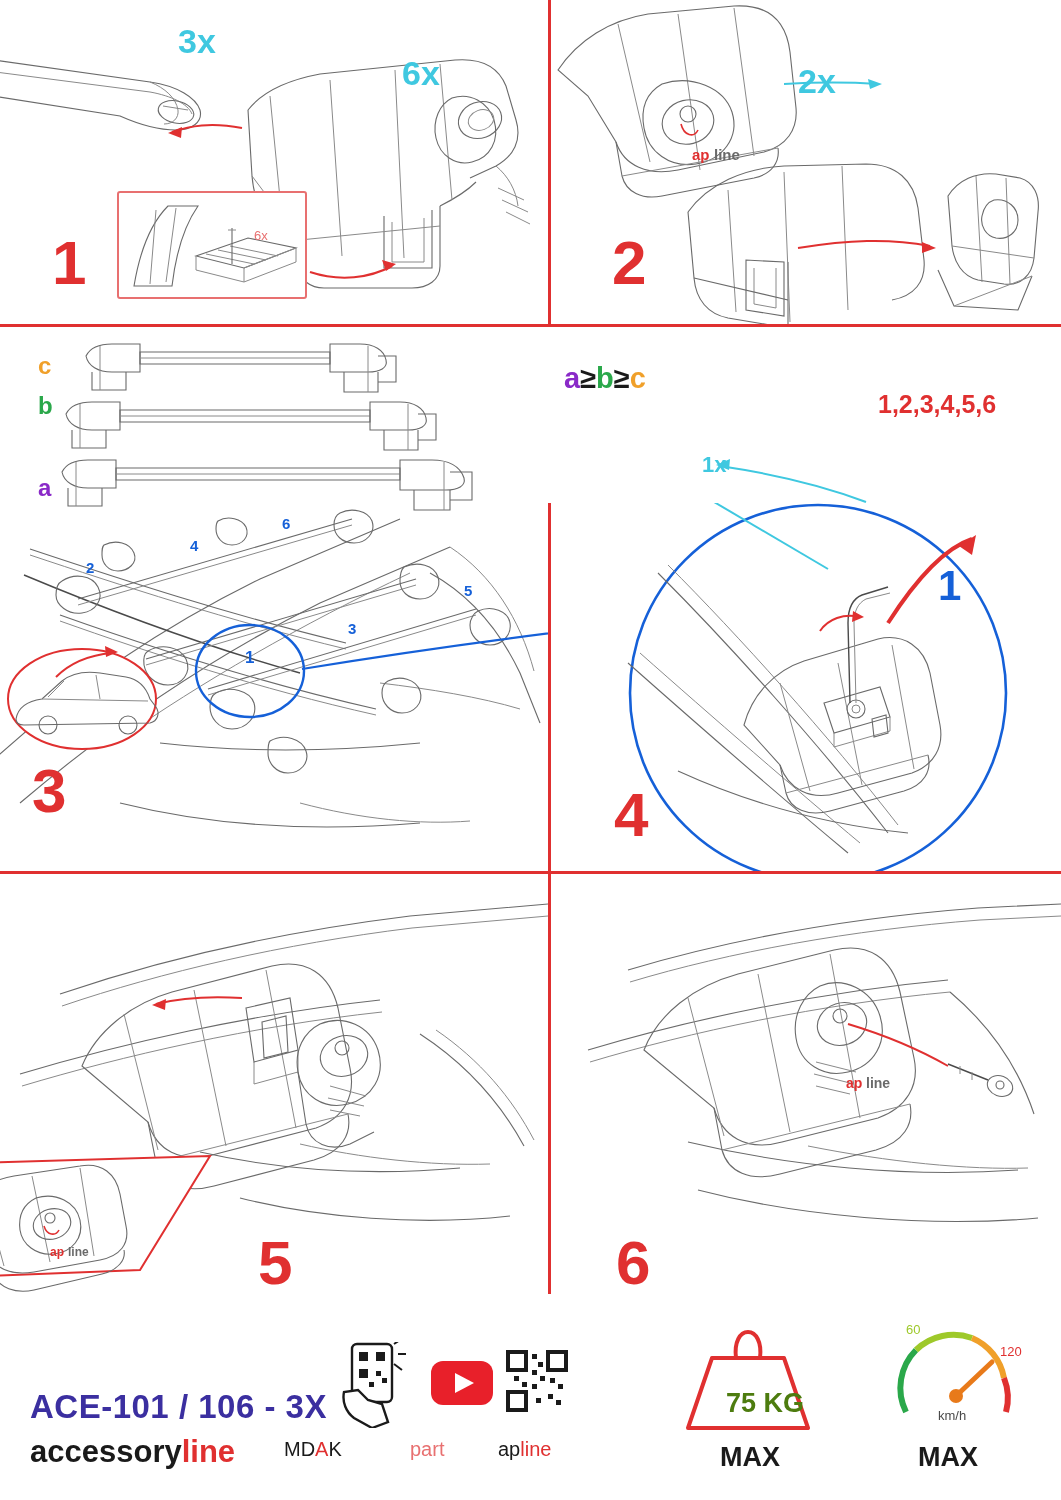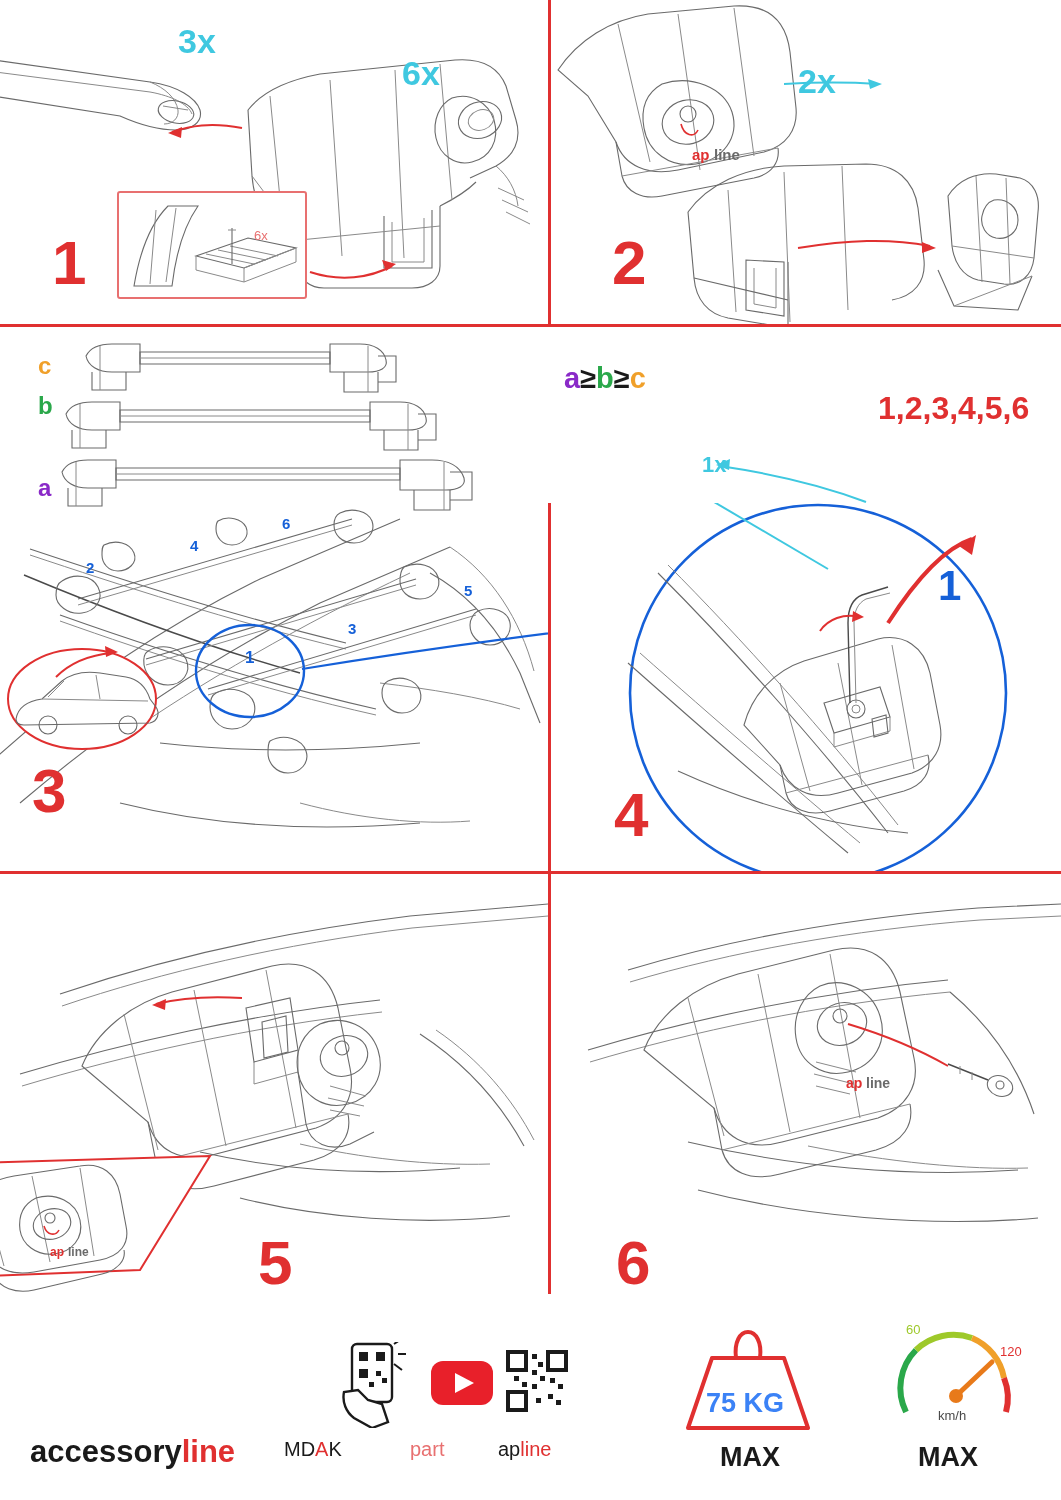--- a/index.html
+++ b/index.html
@@ -61,21 +61,21 @@
   }
   .blue-num {
     position: absolute;
     color: #1560d8;
     font-weight: bold;
   }
   .red-list {
     position: absolute;
     color: #e03030;
     font-weight: bold;
-    font-size: 32px;
+    font-size: 25px;
     letter-spacing: 0px;
   }
   svg { display: block; }
   .ln { fill: none; stroke: #6a6a6a; stroke-width: 1.1; }
   .ln2 { fill: none; stroke: #8a8a8a; stroke-width: 1; }
   .lnb { fill: none; stroke: #4a4a4a; stroke-width: 1.4; }
   .arrow-red { fill: none; stroke: #e03030; stroke-width: 2; }
   .arrow-blue { fill: none; stroke: #1560d8; stroke-width: 2.2; }
   .arrow-cyan { fill: none; stroke: #3fc8e0; stroke-width: 2; }
 
@@ -87,21 +87,21 @@
     letter-spacing: 0.5px;
   }
   #brandline {
     position: absolute; left: 30px; top: 1432px;
     font-size: 31px; font-weight: bold;
   }
   #brandline .a1 { color: #1a1a1a; }
   #brandline .a2 { color: #e03030; }
   .logo-txt { position: absolute; font-weight: normal; font-size: 20px; }
   .maxlbl { position: absolute; font-size: 27px; font-weight: bold; color: #1a1a1a; }
-  .kgtxt { position: absolute; color: #3b82f6; font-weight: bold; font-size: 27px; }
+  .kgtxt { position: absolute; color: #4d7c0f; font-weight: bold; font-size: 27px; margin-left: 20px; }
 </style>
 </head>
 <body>
 
 <div id="page">
 
   <div class="sep" id="sep1"></div>
   <div class="sep" id="sep2"></div>
   <div class="vsep" id="vsep-top"></div>
   <div class="vsep" id="vsep-mid"></div>
@@ -466,20 +466,21 @@
       <path class="lnb" d="M400 190 L440 206"></path>
       <ellipse class="ln" cx="452" cy="212" rx="13" ry="10" transform="rotate(20 452 212)"></ellipse>
       <circle class="ln" cx="452" cy="211" r="4"></circle>
       <path class="ln2" d="M412 192 L412 200"></path>
       <path class="ln2" d="M424 198 L424 206"></path>
     </g>
   </svg>
   <div class="stepnum" style="left:616px;top:1232px">6</div>
 
   <div id="footer">
+    <div id="prodcode" style="position:absolute;left:30px;top:94px">ACE-101 / 106 - 3X</div>
     <div id="brandline" style="position:absolute;left:30px;top:140px">
       <span class="a1">accessory</span><span class="a2">line</span>
     </div>
 
     <svg width="70" height="86" style="position:absolute;left:336px;top:48px">
       <rect x="16" y="2" width="40" height="58" rx="5" fill="#ffffff" stroke="#1a1a1a" stroke-width="2.4"></rect>
       <rect x="23" y="10" width="9" height="9" fill="#1a1a1a"></rect>
       <rect x="40" y="10" width="9" height="9" fill="#1a1a1a"></rect>
       <rect x="23" y="27" width="9" height="9" fill="#1a1a1a"></rect>
       <rect x="40" y="29" width="5" height="5" fill="#1a1a1a"></rect>

